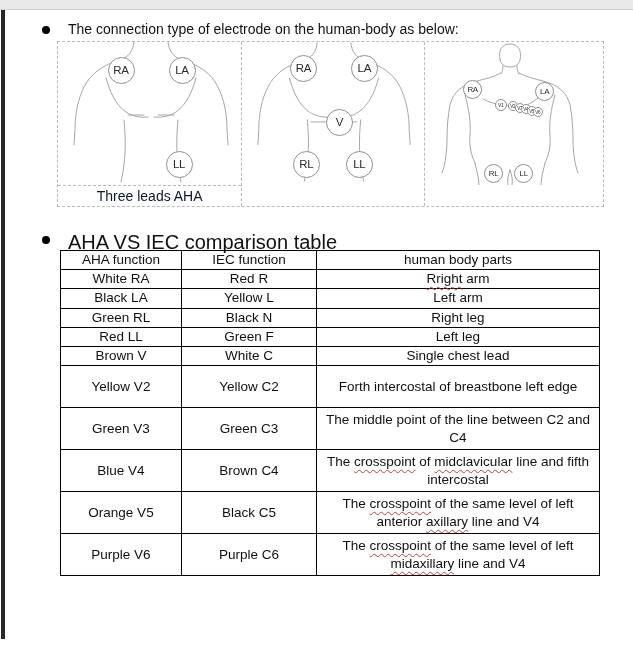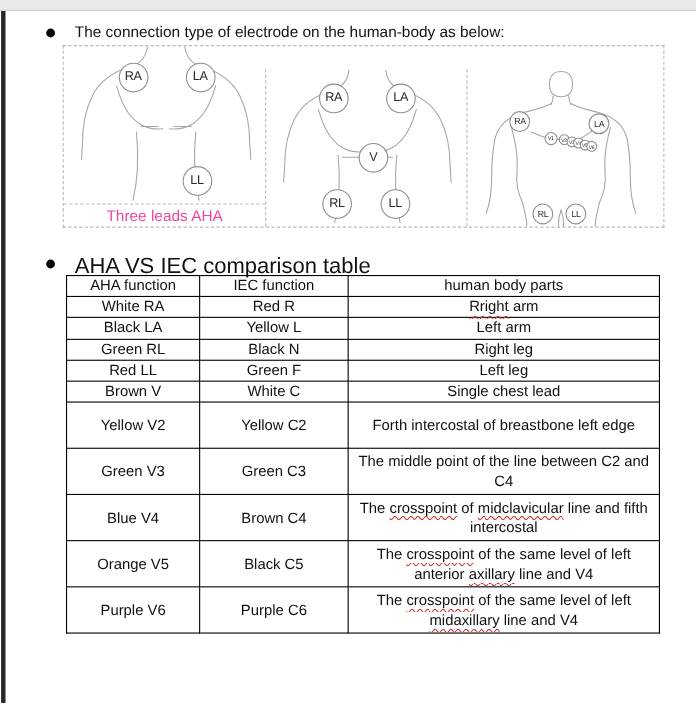--- a/index.html
+++ b/index.html
@@ -14,27 +14,27 @@
   .leftbar{position:absolute;left:1px;top:10px;width:4px;height:629px;background:#26262b;}
 
   .bullet-dot{position:absolute;width:8px;height:8px;border-radius:50%;background:#000;}
   .b1-dot{left:42px;top:26px;}
   .b2-dot{left:42px;top:236px;}
   .b1-text{position:absolute;left:68px;top:21px;font-size:14px;}
   .b2-text{position:absolute;left:68px;top:231px;font-size:20px;}
 
   
   .figure{position:absolute;left:57px;top:41px;width:545px;height:164px;
-    border:1px dashed #b9b9b9;display:flex;box-sizing:content-box;align-items:flex-end;}
+    border:1px dashed #b9b9b9;display:flex;box-sizing:content-box;}
   .panel{position:relative;display:flex;flex-direction:column;}
   .panel + .panel{border-left:1px dashed #b9b9b9;}
   .diagram{position:relative;height:143px;overflow:hidden;}
   .diagram svg{position:absolute;left:0;top:0;}
   .caption{height:20px;border-top:1px dashed #b9b9b9;text-align:center;
-    font-size:14px;line-height:20px;color:#ec4899;}
+    font-size:14px;line-height:20px;color:#0f172a;}
   .elec{position:absolute;border:1px solid #8f8f8f;border-radius:50%;background:#fff;
     display:flex;align-items:center;justify-content:center;color:#2a2a2a;
     box-sizing:border-box;letter-spacing:-0.3px;}
   .body-art{stroke:#a6a6a6;stroke-width:1;fill:none;stroke-linecap:round;}
 
   
   table.cmp{position:absolute;left:60px;top:250px;border-collapse:collapse;
     table-layout:fixed;width:539px;font-size:13.5px;color:#101010;}
   table.cmp th,table.cmp td{border:1px solid #000;text-align:center;
     vertical-align:middle;padding:0 5px;font-weight:normal;line-height:1.35;}

